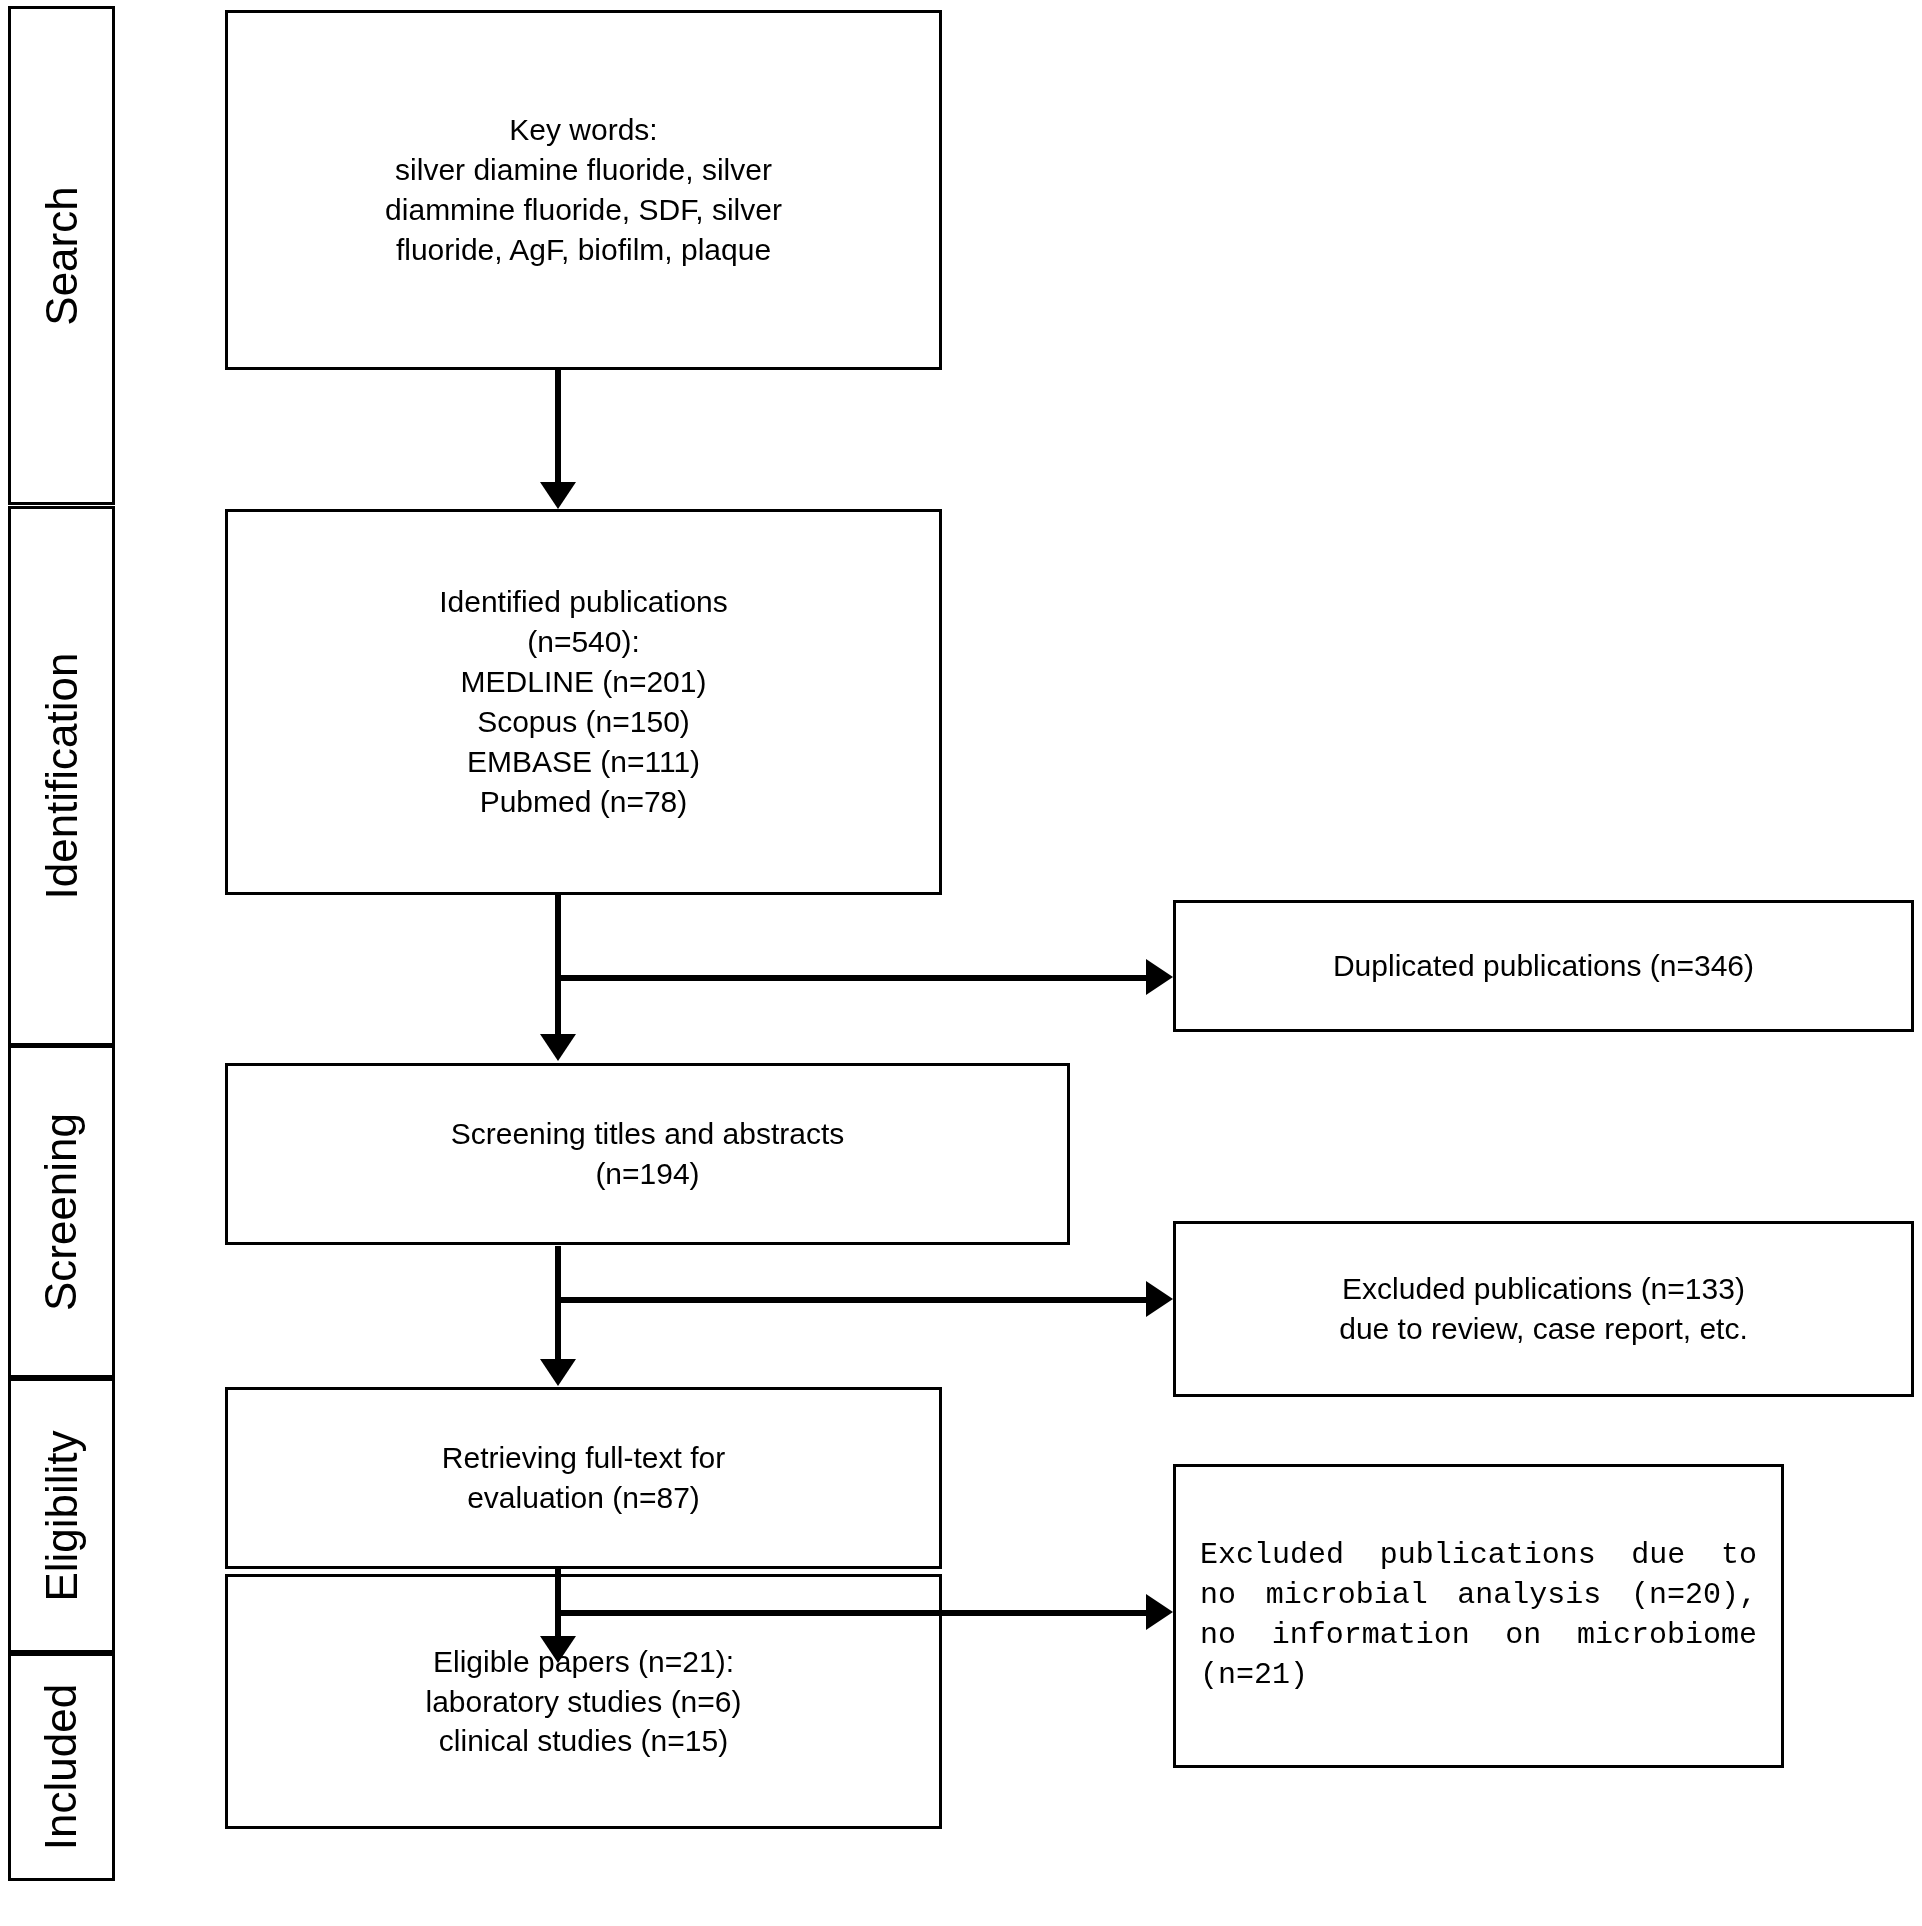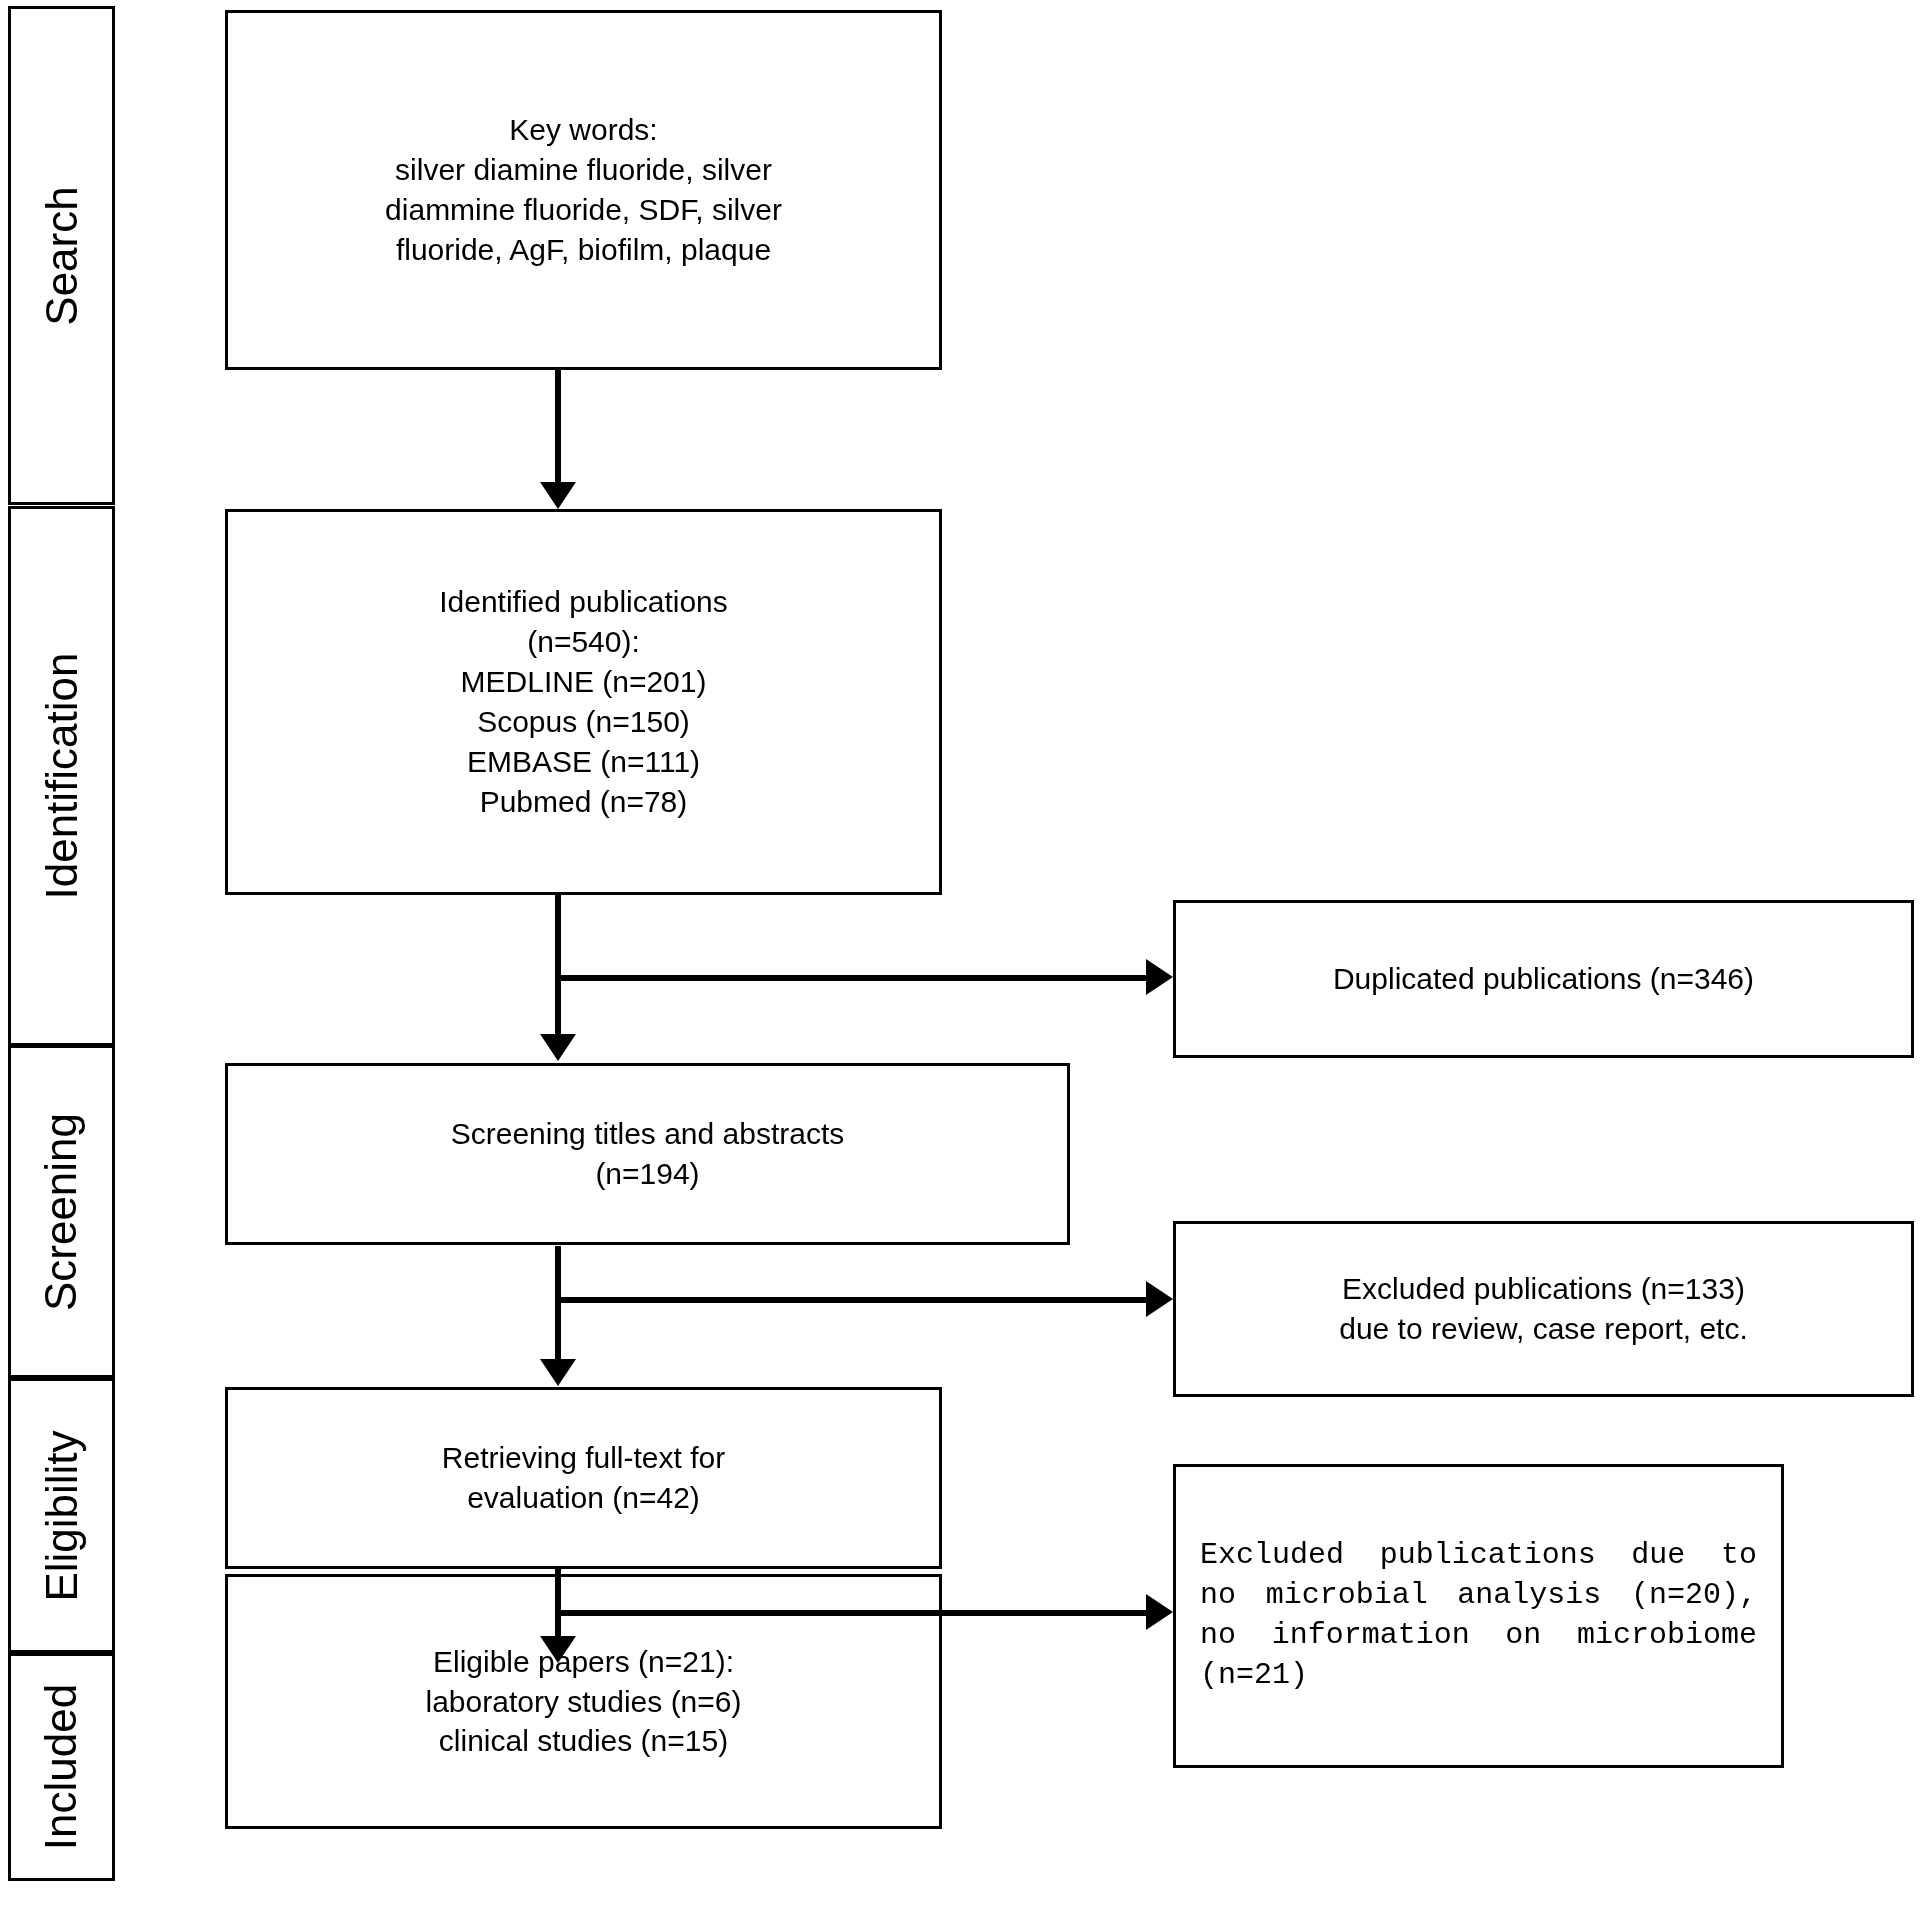--- a/index.html
+++ b/index.html
@@ -129,30 +129,30 @@
 Pubmed   (n=78)</div>
   </div>
 
   <div class="box" style="left:225px; top:1063px; width:845px; height:182px;">
     <div class="txt">Screening titles and abstracts
 (n=194)</div>
   </div>
 
   <div class="box" style="left:225px; top:1387px; width:717px; height:182px;">
     <div class="txt">Retrieving full-text for
-evaluation (n=42)</div>
+evaluation (n=87)</div>
   </div>
 
   <div class="box" style="left:225px; top:1566px; width:717px; height:255px;margin-top:8px;">
     <div class="txt">Eligible papers (n=21):
 laboratory studies (n=6)
 clinical studies (n=15)</div>
   </div>
 
-  <div class="box" style="left:1173px; top:900px; width:741px; height:158px;">
+  <div class="box" style="left:1173px; top:900px; width:741px; height:132px;">
     <div class="txt">Duplicated publications (n=346)</div>
   </div>
 
   <div class="box" style="left:1173px; top:1221px; width:741px; height:176px;">
     <div class="txt">Excluded publications (n=133)
 due to review, case report, etc.</div>
   </div>
 
   <div class="box" style="left:1173px; top:1464px; width:611px; height:304px;font-family:Liberation Mono, monospace;">
     <div class="txt justified">Excluded publications due to no microbial analysis (n=20), no information on microbiome (n=21)</div>

